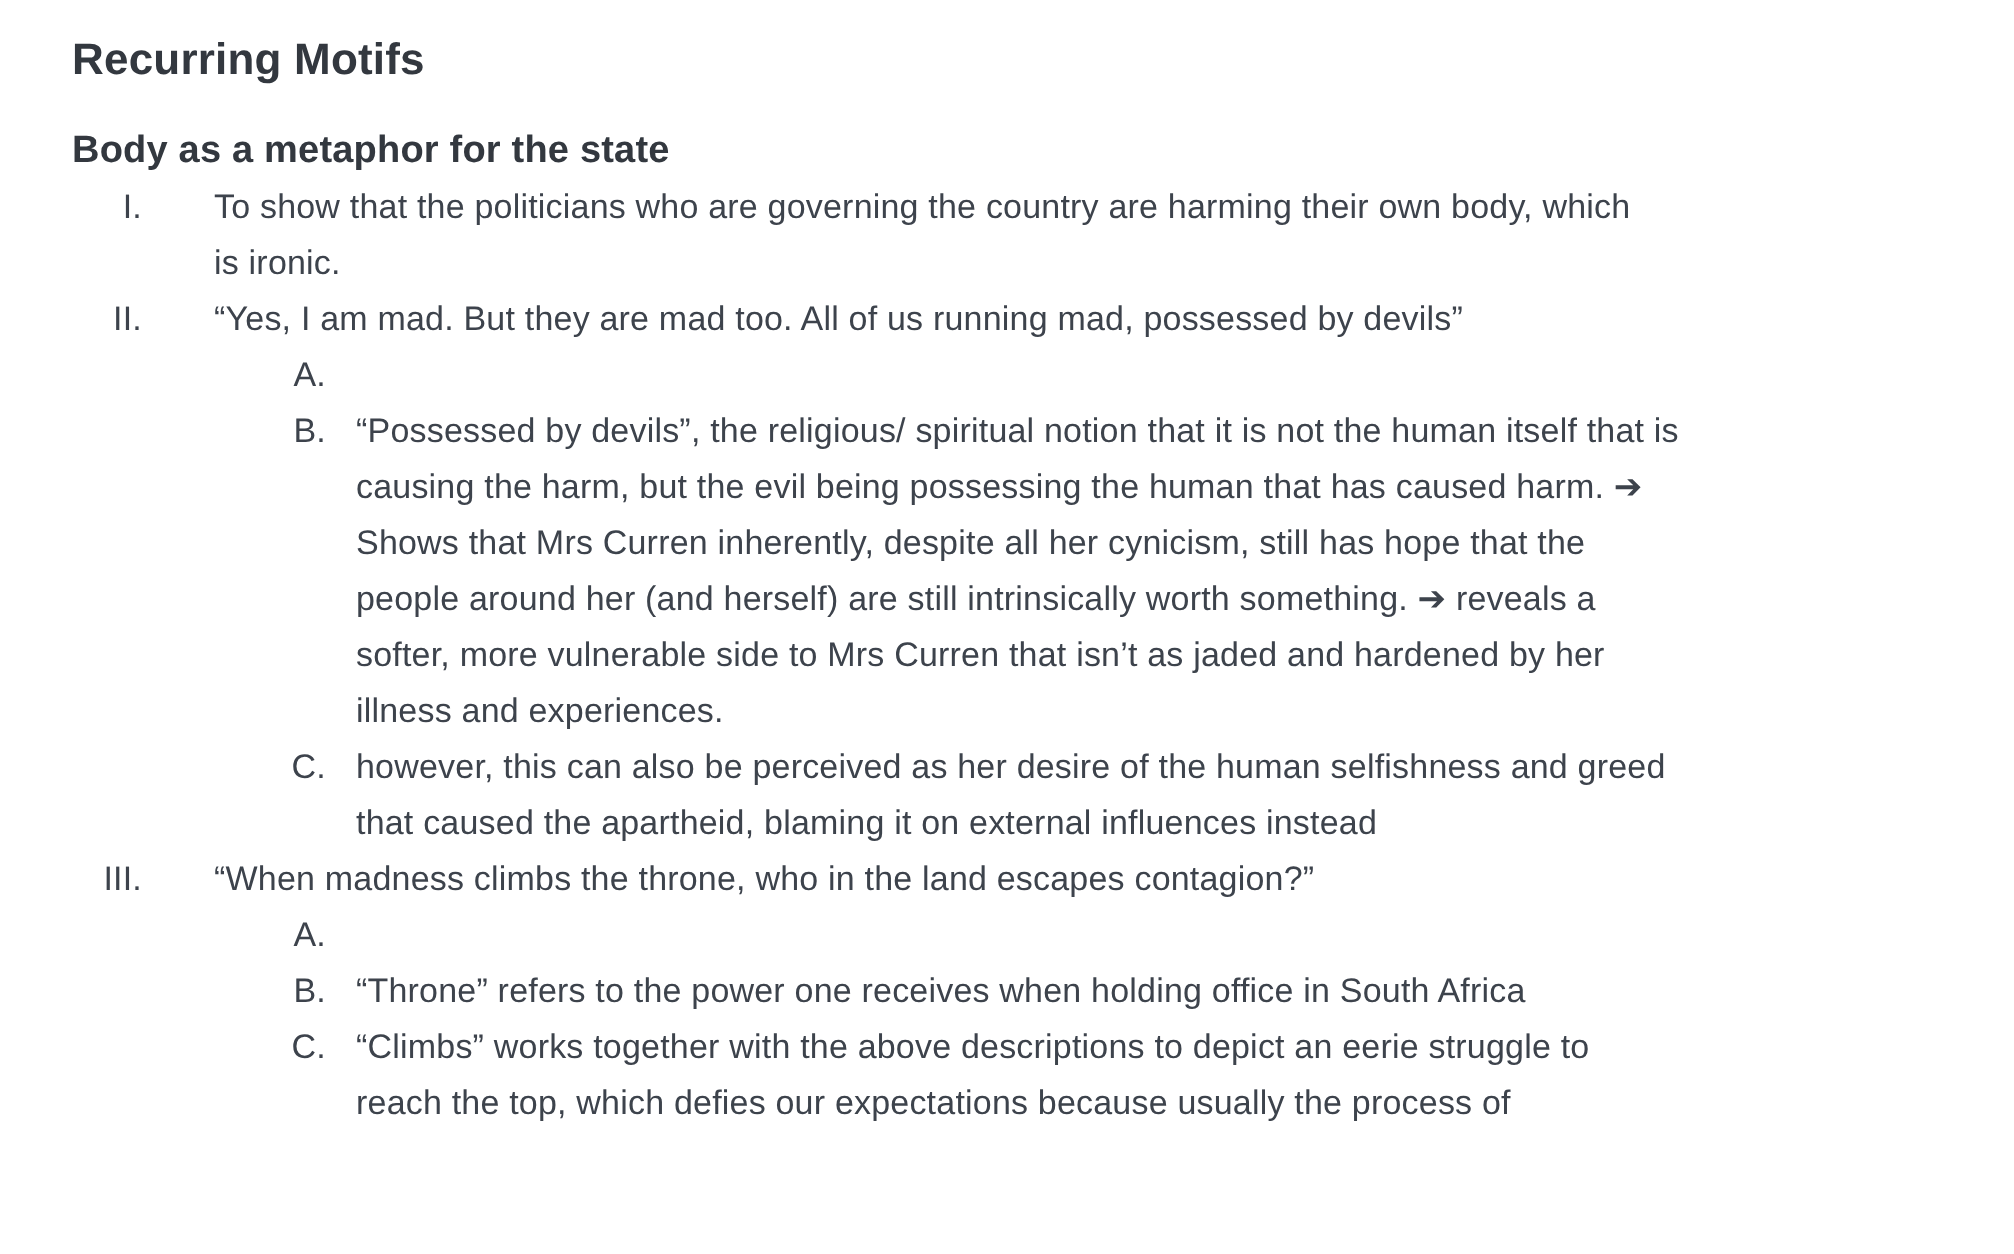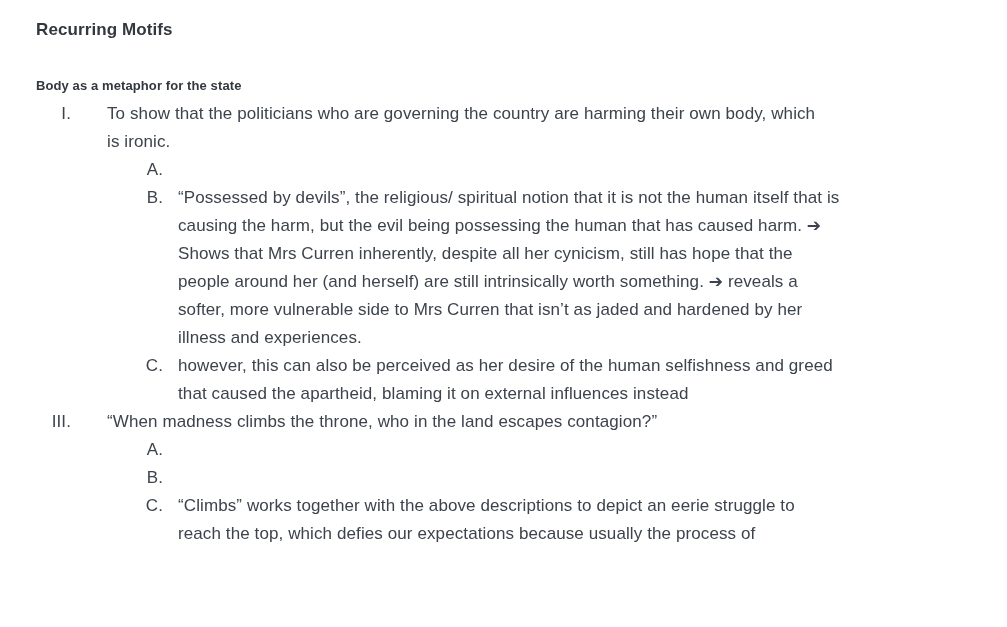--- a/index.html
+++ b/index.html
@@ -17,29 +17,29 @@
     color: #3d434c;
     letter-spacing: 0.1px;
   }
   .page {
     padding: 16px 40px 0 36px;
     box-sizing: border-box;
     width: 1007px;
   }
   .doc-title {
     font-weight: bold;
-    margin: 0 0 28px 0;
-    font-size: 17px;
+    margin: 0 0 18px 0;
+    font-size: 22px;
     line-height: 28px;
     color: #33383f;
   }
   .section-heading {
     font-weight: bold;
     margin: 0;
-    font-size: 13px;
+    font-size: 19px;
     line-height: 28px;
     color: #33383f;
   }
   .outline {
     margin: 0;
     padding: 0;
   }
   .row {
     display: flex;
     align-items: flex-start;
@@ -72,20 +72,24 @@
   <h2 class="section-heading">Body as a metaphor for the state</h2>
 
   <div class="outline">
 
     <div class="row lvl1">
       <span class="marker">I.</span>
       <span class="text">To show that the politicians who are governing the country are harming their own body, which
 is ironic.</span>
     </div>
 
+    <div class="row lvl1">
+      <span class="marker">II.</span>
+      <span class="text">“Yes, I am mad. But they are mad too. All of us running mad, possessed by devils”</span>
+    </div>
 
     <div class="row lvl2">
       <span class="marker">A.</span>
     </div>
 
     <div class="row lvl2">
       <span class="marker">B.</span>
       <span class="text">“Possessed by devils”, the religious/ spiritual notion that it is not the human itself that is
 causing the harm, but the evil being possessing the human that has caused harm. ➔
 Shows that Mrs Curren inherently, despite all her cynicism, still has hope that the
@@ -104,20 +108,21 @@
       <span class="marker">III.</span>
       <span class="text">“When madness climbs the throne, who in the land escapes contagion?”</span>
     </div>
 
     <div class="row lvl2">
       <span class="marker">A.</span>
     </div>
 
     <div class="row lvl2">
       <span class="marker">B.</span>
+      <span class="text">“Throne” refers to the power one receives when holding office in South Africa</span>
     </div>
 
     <div class="row lvl2">
       <span class="marker">C.</span>
       <span class="text">“Climbs” works together with the above descriptions to depict an eerie struggle to
 reach the top, which defies our expectations because usually the process of</span>
     </div>
 
   </div>
 

